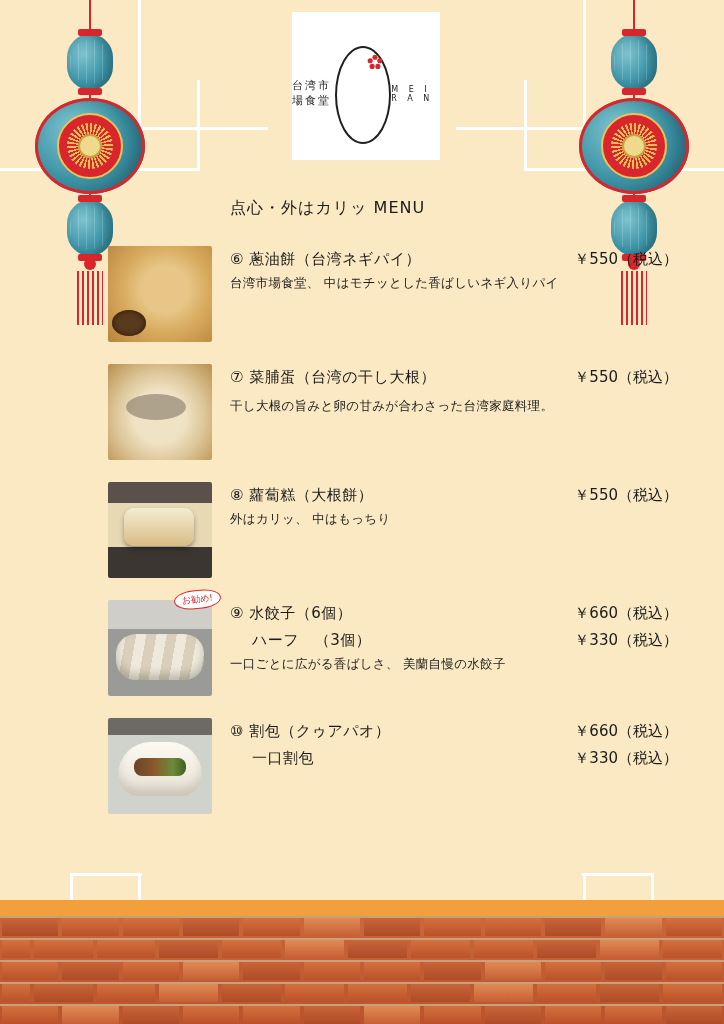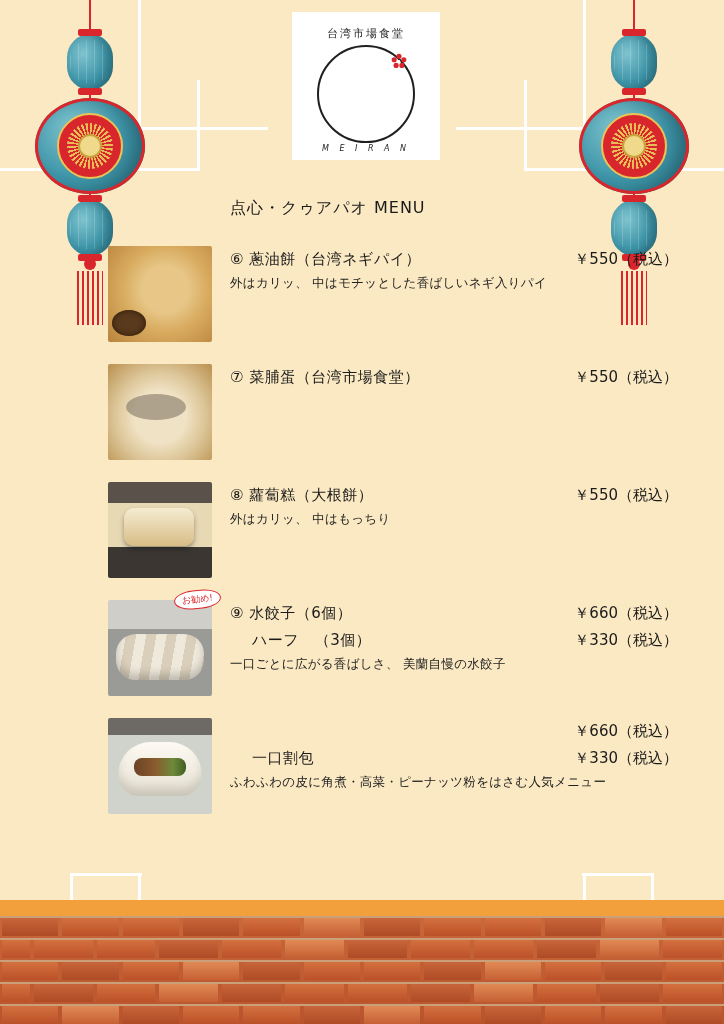--- a/index.html
+++ b/index.html
@@ -84,32 +84,32 @@
   }
 
   .tassel { position:absolute; left:50%; transform:translateX(-50%); width:26px; }
   .tassel .knot { width:12px;height:12px;border-radius:50%;background:#d9262c;margin:0 auto; }
   .tassel .threads { height:54px; margin-top:1px;
     background: repeating-linear-gradient(to right, #d9262c 0 2px, transparent 2px 5px); }
 
   
   .logo-box {
     position:absolute; left:292px; top:12px; width:148px; height:148px;
-    background:#ffffff; display:flex; flex-direction:column; align-items:center; justify-content:flex-start;
+    background:#ffffff; display:flex; flex-direction:row; align-items:center; justify-content:flex-start;
     padding-top:14px;
   }
   .logo-top { font-family:"DejaVu Serif", serif; font-size:11px; letter-spacing:2px; color:#1f1f1f; }
   .logo-circle {
     margin-top:4px; width:98px; height:98px; border-radius:50%;
     border:2px solid #1f1f1f; display:flex; align-items:center; justify-content:center;
     position:relative;
   }
   .logo-main { font-family:"DejaVu Serif", serif; font-size:40px; letter-spacing:4px; color:#1f1f1f; line-height:1; }
   .logo-flower { position:absolute; right:6px; top:6px; width:16px; height:16px; }
-  .logo-sub { margin-top:1px; font-size:8px; letter-spacing:4px; color:#1f1f1f;font-style:italic; }
+  .logo-sub { margin-top:1px; font-size:8px; letter-spacing:4px; color:#1f1f1f; }
 
   
   .menu-title {
     position:absolute; left:230px; top:198px;
     font-size:16px; color:#1b1b1b; letter-spacing:1px;
   }
 
   .items { position:absolute; left:108px; top:246px; width:570px; }
   .item { position:relative; display:flex; margin-bottom:22px; }
   .thumb {
@@ -236,42 +236,43 @@
         <circle cx="13.6" cy="15.5" r="3.2"></circle>
           <circle cx="6.4" cy="15.5" r="3.2"></circle>
         <circle cx="4" cy="8.5" r="3.2"></circle>
       </g>
       <circle cx="10" cy="10.5" r="1.7" fill="#ffffff"></circle>
     </svg>
   </div>
   <div class="logo-sub">M E I   R A N</div>
 </div>
 
-<div class="menu-title">点心・クゥアパオ MENU</div>
+<div class="menu-title">点心・外はカリッ MENU</div>
 
 <div class="items">
 
   <div class="item">
     <div class="thumb img-congyoubing"></div>
     <div class="item-body">
       <div class="row">
         <div class="name">⑥ 蔥油餅（台湾ネギパイ）</div>
         <div class="price">￥550（税込）</div>
       </div>
-      <div class="desc second">外はカリッ、 中はモチッとした香ばしいネギ入りパイ</div>
+      <div class="desc second">台湾市場食堂、 中はモチッとした香ばしいネギ入りパイ</div>
     </div>
   </div>
 
   <div class="item">
     <div class="thumb img-caipudan"></div>
     <div class="item-body">
       <div class="row">
-        <div class="name">⑦ 菜脯蛋（台湾市場食堂）</div>
+        <div class="name">⑦ 菜脯蛋（台湾の干し大根）</div>
         <div class="price">￥550（税込）</div>
       </div>
+      <div class="desc">干し大根の旨みと卵の甘みが合わさった台湾家庭料理。</div>
     </div>
   </div>
 
   <div class="item">
     <div class="thumb img-luobogao"></div>
     <div class="item-body">
       <div class="row">
         <div class="name">⑧ 蘿蔔糕（大根餅）</div>
         <div class="price">￥550（税込）</div>
       </div>
@@ -292,27 +293,27 @@
         <div class="price">￥330（税込）</div>
       </div>
       <div class="desc second">一口ごとに広がる香ばしさ、 美蘭自慢の水餃子</div>
     </div>
   </div>
 
   <div class="item">
     <div class="thumb img-guabao"></div>
     <div class="item-body">
       <div class="row">
+        <div class="name">⑩ 割包（クゥアパオ）</div>
         <div class="price">￥660（税込）</div>
       </div>
       <div class="row sub" style="margin-top:8px;">
         <div class="name">一口割包</div>
         <div class="price">￥330（税込）</div>
       </div>
-      <div class="desc second">ふわふわの皮に角煮・高菜・ピーナッツ粉をはさむ人気メニュー</div>
     </div>
   </div>
 
 </div>
 
 <div class="wall">
   <div class="wall-top"></div>
   <div class="bricks" id="bricks">
       <div class="brick-row" style="top: 0px;">
         <div class="brick alt" style="width: 62px;"></div>

